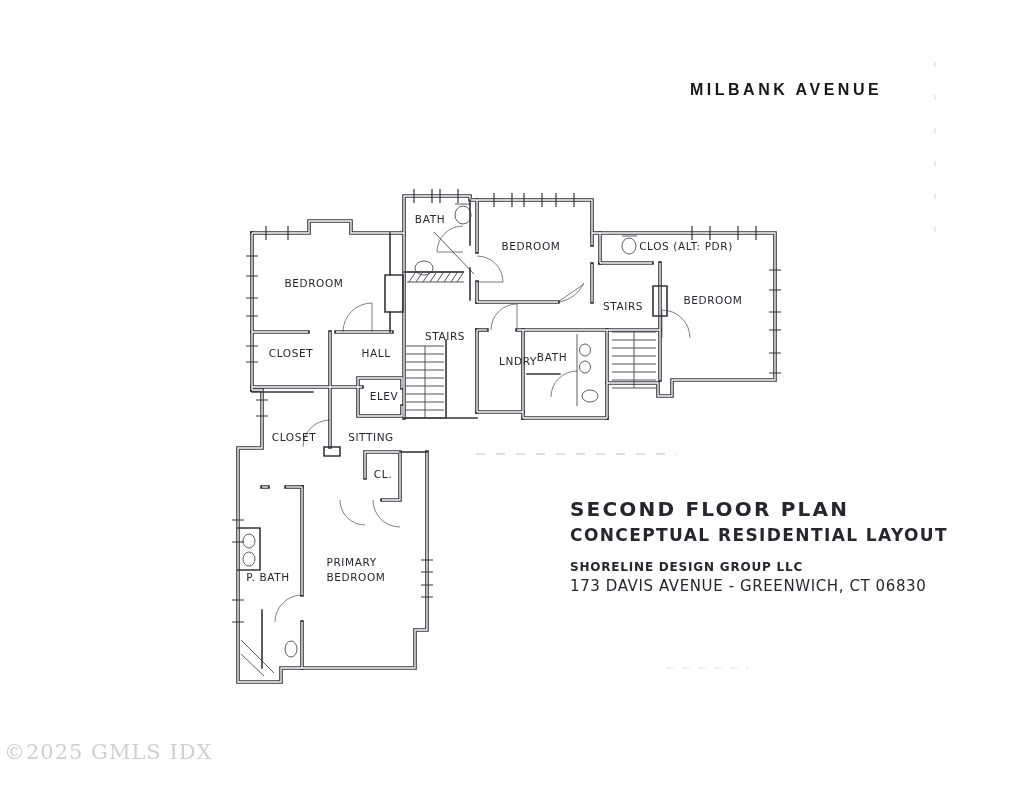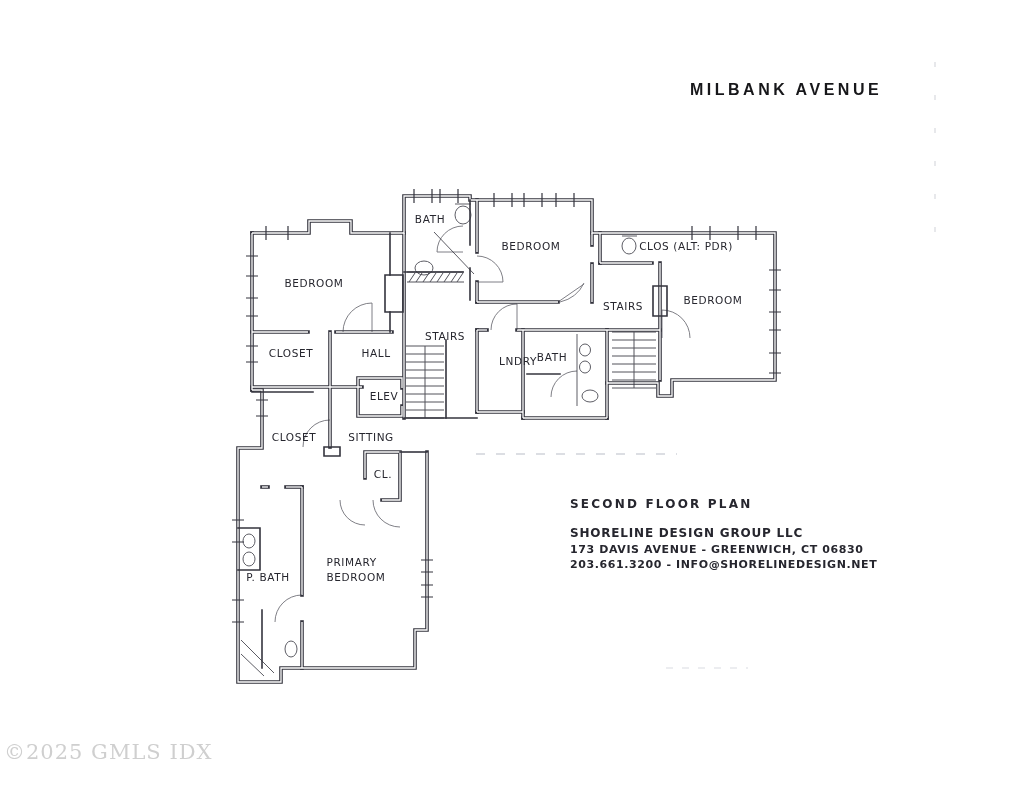--- a/index.html
+++ b/index.html
@@ -24,25 +24,25 @@
   .arc{stroke:var(--wall,#32323c);stroke-width:.9;fill:none;opacity:.7;}
   .tick{stroke:var(--wall,#32323c);stroke-width:1.2;fill:none;}
   .fixture{stroke:var(--wall,#32323c);stroke-width:1;fill:none;opacity:.8;}
   .artifact{stroke:#bfc3cc;fill:none;}
   .room-label{
     position:absolute;transform:translate(-50%,-50%);
     font-size:10.5px;letter-spacing:.6px;line-height:1.4;
     color:var(--ink,#26262e);white-space:pre-line;text-align:left;
   }
   .title-block{position:absolute;left:570px;top:497px;color:var(--ink,#26262e);}
-  .tb-plan-name{font-size:12px;font-weight:700;letter-spacing:2.2px;}
+  .tb-plan-name{font-size:20px;font-weight:700;letter-spacing:2.2px;}
   .tb-address{font-size:17px;font-weight:700;letter-spacing:2px;margin-top:38px;}
   .tb-subtitle{font-size:17px;font-weight:700;letter-spacing:1.4px;margin-top:4px;}
   .tb-firm{font-size:12px;font-weight:700;letter-spacing:.8px;margin-top:15px;}
-  .tb-firm-address{font-size:11px;font-weight:700;letter-spacing:.6px;margin-top:3px;}
+  .tb-firm-address{font-size:15px;font-weight:400;letter-spacing:.6px;margin-top:3px;}
   .tb-firm-contact{font-size:11px;font-weight:700;letter-spacing:.6px;margin-top:2px;}
   .watermark{
     position:absolute;left:4px;top:740px;
     font-family:"DejaVu Serif", serif;
     font-size:21px;letter-spacing:1px;
     color:var(--wm,#cfcfcf);
   }
 </style>
 </head>
 <body>
@@ -205,20 +205,20 @@
       <div class="room-label" style="left: 294px; top: 437px;">CLOSET</div>
       <div class="room-label" style="left: 371px; top: 437px;">SITTING</div>
       <div class="room-label" style="left: 383px; top: 474px;">CL.</div>
       <div class="room-label" style="left: 268px; top: 577px;">P. BATH</div>
       <div class="room-label" style="left: 356px; top: 570px;">PRIMARY
 BEDROOM</div>
     </div>
 
   <div class="title-block">
     <div class="tb-plan-name">SECOND FLOOR PLAN</div>
+    <div class="tb-subtitle">CONCEPTUAL RESIDENTIAL LAYOUT</div>
     <div class="tb-firm">SHORELINE DESIGN GROUP LLC</div>
     <div class="tb-firm-address">173 DAVIS AVENUE - GREENWICH, CT  06830</div>
-    <div class="tb-firm-contact">203.661.3200 - INFO@SHORELINEDESIGN.NET</div>
   </div>
 
   <div class="watermark">©2025 GMLS IDX</div>
 
 </div>
 
 </body></html>

